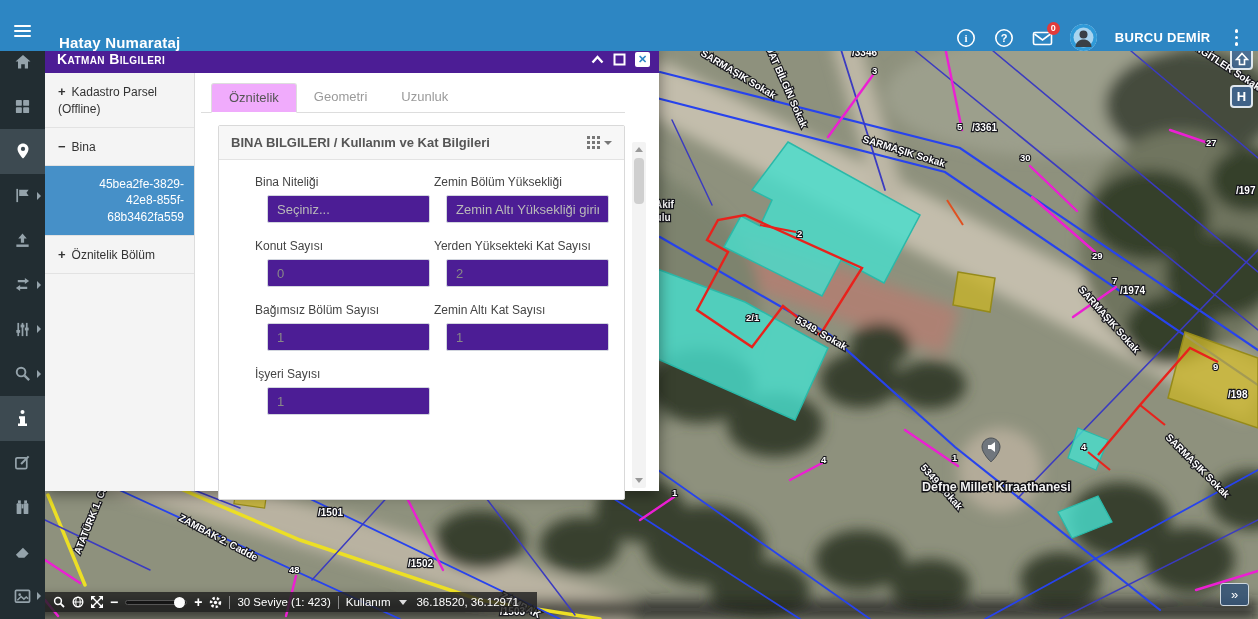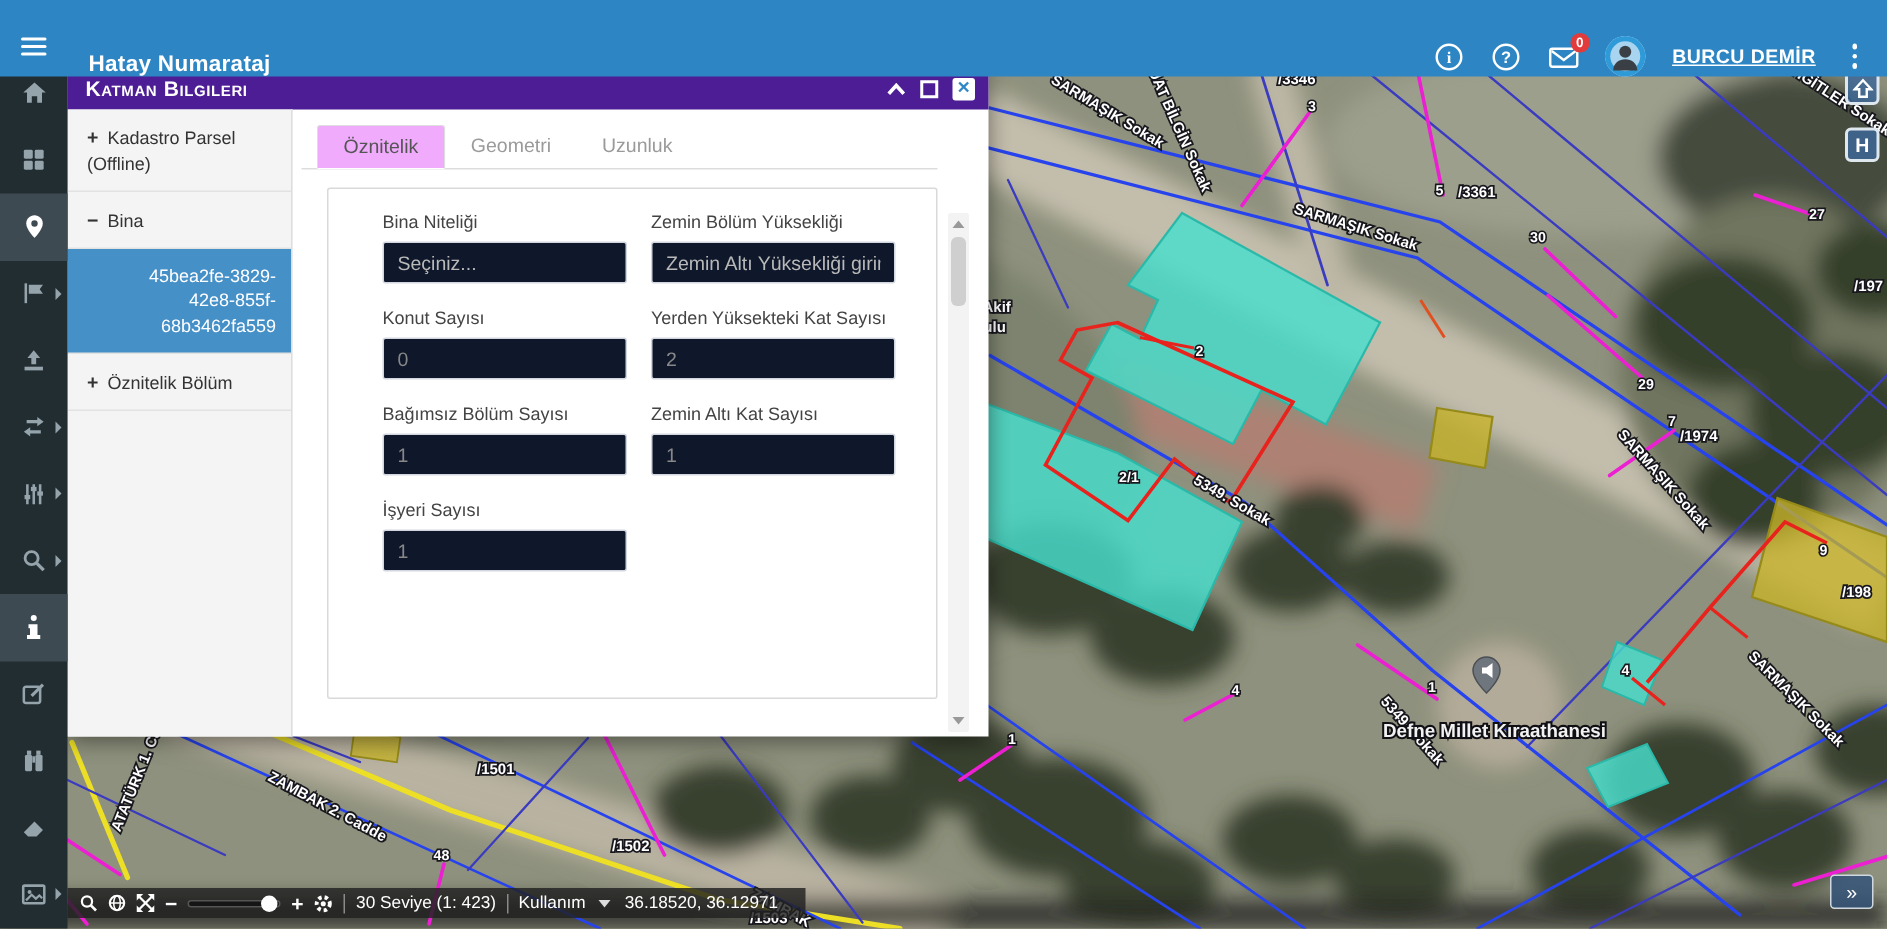--- a/index.html
+++ b/index.html
@@ -10,21 +10,21 @@
 
   
   #navbar { position:absolute; left:0; top:0; width:1258px; height:51px; background:#2d86c3; z-index:40; display:flex; align-items:flex-end; }
   .burger { width:45px; height:40px; display:flex; flex-direction:column; justify-content:center; align-items:center; gap:3px; cursor:pointer; }
   .burger span { width:17px; height:2px; background:#fff; border-radius:1px; }
   .nav-title { color:#fff; font-size:15px; font-weight:bold; margin-left:14px; letter-spacing:.2px; }
   .nav-right { margin-left:auto; display:flex; align-items:center; gap:18px; padding-right:14px; }
   .nav-ic { width:20px; height:20px; position:relative; cursor:pointer; }
   .badge { position:absolute; top:-6px; right:-8px; background:#e23b3b; color:#fff; font-size:9px; font-weight:bold; min-width:13px; height:13px; border-radius:7px; display:flex; align-items:center; justify-content:center; padding:0 3px; }
   .avatar { width:27px; height:27px; border-radius:50%; overflow:hidden; background:#9fd0ef; }
-  .username { color:#fff; font-size:13px; font-weight:bold; letter-spacing:.3px;text-decoration:underline; }
+  .username { color:#fff; font-size:13px; font-weight:bold; letter-spacing:.3px; }
   .kebab { display:flex; flex-direction:column; gap:3px; padding:4px 6px; cursor:pointer; }
   .kebab i { width:3.5px; height:3.5px; background:#fff; border-radius:50%; }
 
   
   #sidebar { position:absolute; left:0; top:40px; width:45px; height:579px; background:#222d32; z-index:35; }
   .side-item { width:45px; height:44.5px; display:flex; align-items:center; justify-content:center; position:relative; cursor:pointer; color:#95a3ab; }
   .side-item.active { background:#3d4a51; color:#fff; }
   .side-item svg { display:block; }
   .caret-r { position:absolute; right:4px; top:50%; margin-top:-4px; width:0; height:0; border-left:4px solid currentColor; border-top:4px solid transparent; border-bottom:4px solid transparent; }
 
@@ -47,21 +47,21 @@
   .tab { font-size:13px; color:#9a9a9a; padding:6px 17px 7px; cursor:pointer; position:relative; top:1px; }
   .tab.active { color:#555; background:#f0abfc; border:1px solid #ddd; border-bottom-color:#fff; border-radius:3px 3px 0 0; }
 
   .card { margin:12px 0 0 17px; border:1px solid #d9d9d9; border-radius:2px; background:#fff; }
   .card-head { display:flex; align-items:center; padding:9px 12px; background:#f7f7f7; border-bottom:1px solid #e3e3e3; }
   .card-title { font-size:13px; font-weight:bold; color:#555; }
   .card-tools { margin-left:auto; display:flex; align-items:center; gap:4px; color:#777; cursor:pointer; }
   .caret-d { width:0; height:0; border-top:4px solid #777; border-left:4px solid transparent; border-right:4px solid transparent; }
   .card-body { padding:15px 20px 22px 36px; display:grid; grid-template-columns:163px 163px; column-gap:25px; row-gap:16px;gap:16px; }
   .field label { display:block; font-size:12px; color:#444; margin-bottom:6px; }
-  .field input { width:100%; height:28px; background:#0f172a; border:1px solid #d2d6de; border-radius:2px; padding:0 9px; font-size:13px; color:#888; font-family:"Liberation Sans",sans-serif; }
+  .field input { width:100%; height:28px; background:#4c1d95; border:1px solid #d2d6de; border-radius:2px; padding:0 9px; font-size:13px; color:#888; font-family:"Liberation Sans",sans-serif;margin-left:12px; }
   .field input::placeholder { color:#b9b9b9; }
   .card-footer-space { height:62px; }
 
   .vscroll { position:absolute; right:13px; top:69px; width:14px; height:346px; background:#f3f3f3; border-radius:2px; }
   .vscroll .up, .vscroll .dn { position:absolute; left:3px; width:0; height:0; border-left:4px solid transparent; border-right:4px solid transparent; }
   .vscroll .up { top:5px; border-bottom:5px solid #999; }
   .vscroll .dn { bottom:5px; border-top:5px solid #999; }
   .vscroll .thumb { position:absolute; left:2px; top:16px; width:10px; height:46px; background:#cfcfcf; border-radius:4px; }
 
   
@@ -408,20 +408,37 @@
       <div class="tree-item sel">45bea2fe-3829-42e8-855f-68b3462fa559</div>
       <div class="tree-item"><span class="exp">+</span><span>Öznitelik Bölüm</span></div>
     </div>
     <div class="content">
       <div class="tabs">
         <span class="tab active">Öznitelik</span>
         <span class="tab">Geometri</span>
         <span class="tab">Uzunluk</span>
       </div>
       <div class="card">
+        <div class="card-head">
+          <span class="card-title">BINA BILGILERI / Kullanım ve Kat Bilgileri</span>
+          <span class="card-tools">
+            <svg width="13" height="13" fill="#777">
+                <rect x="0" y="0" width="3" height="3"></rect>
+                <rect x="5" y="0" width="3" height="3"></rect>
+                <rect x="10" y="0" width="3" height="3"></rect>
+                <rect x="0" y="5" width="3" height="3"></rect>
+                <rect x="5" y="5" width="3" height="3"></rect>
+                <rect x="10" y="5" width="3" height="3"></rect>
+                <rect x="0" y="10" width="3" height="3"></rect>
+                <rect x="5" y="10" width="3" height="3"></rect>
+                <rect x="10" y="10" width="3" height="3"></rect>
+              </svg>
+            <span class="caret-d"></span>
+          </span>
+        </div>
         <div class="card-body">
           <div class="field"><label>Bina Niteliği</label><input readonly="" placeholder="Seçiniz..." style=""></div>
           <div class="field"><label>Zemin Bölüm Yüksekliği</label><input readonly="" placeholder="Zemin Altı Yüksekliği girini" style=""></div>
           <div class="field"><label>Konut Sayısı</label><input readonly="" value="0" style=""></div>
           <div class="field"><label>Yerden Yüksekteki Kat Sayısı</label><input readonly="" value="2" style=""></div>
           <div class="field"><label>Bağımsız Bölüm Sayısı</label><input readonly="" value="1" style=""></div>
           <div class="field"><label>Zemin Altı Kat Sayısı</label><input readonly="" value="1" style=""></div>
           <div class="field"><label>İşyeri Sayısı</label><input readonly="" value="1" style=""></div>
         </div>
         <div class="card-footer-space"></div>

